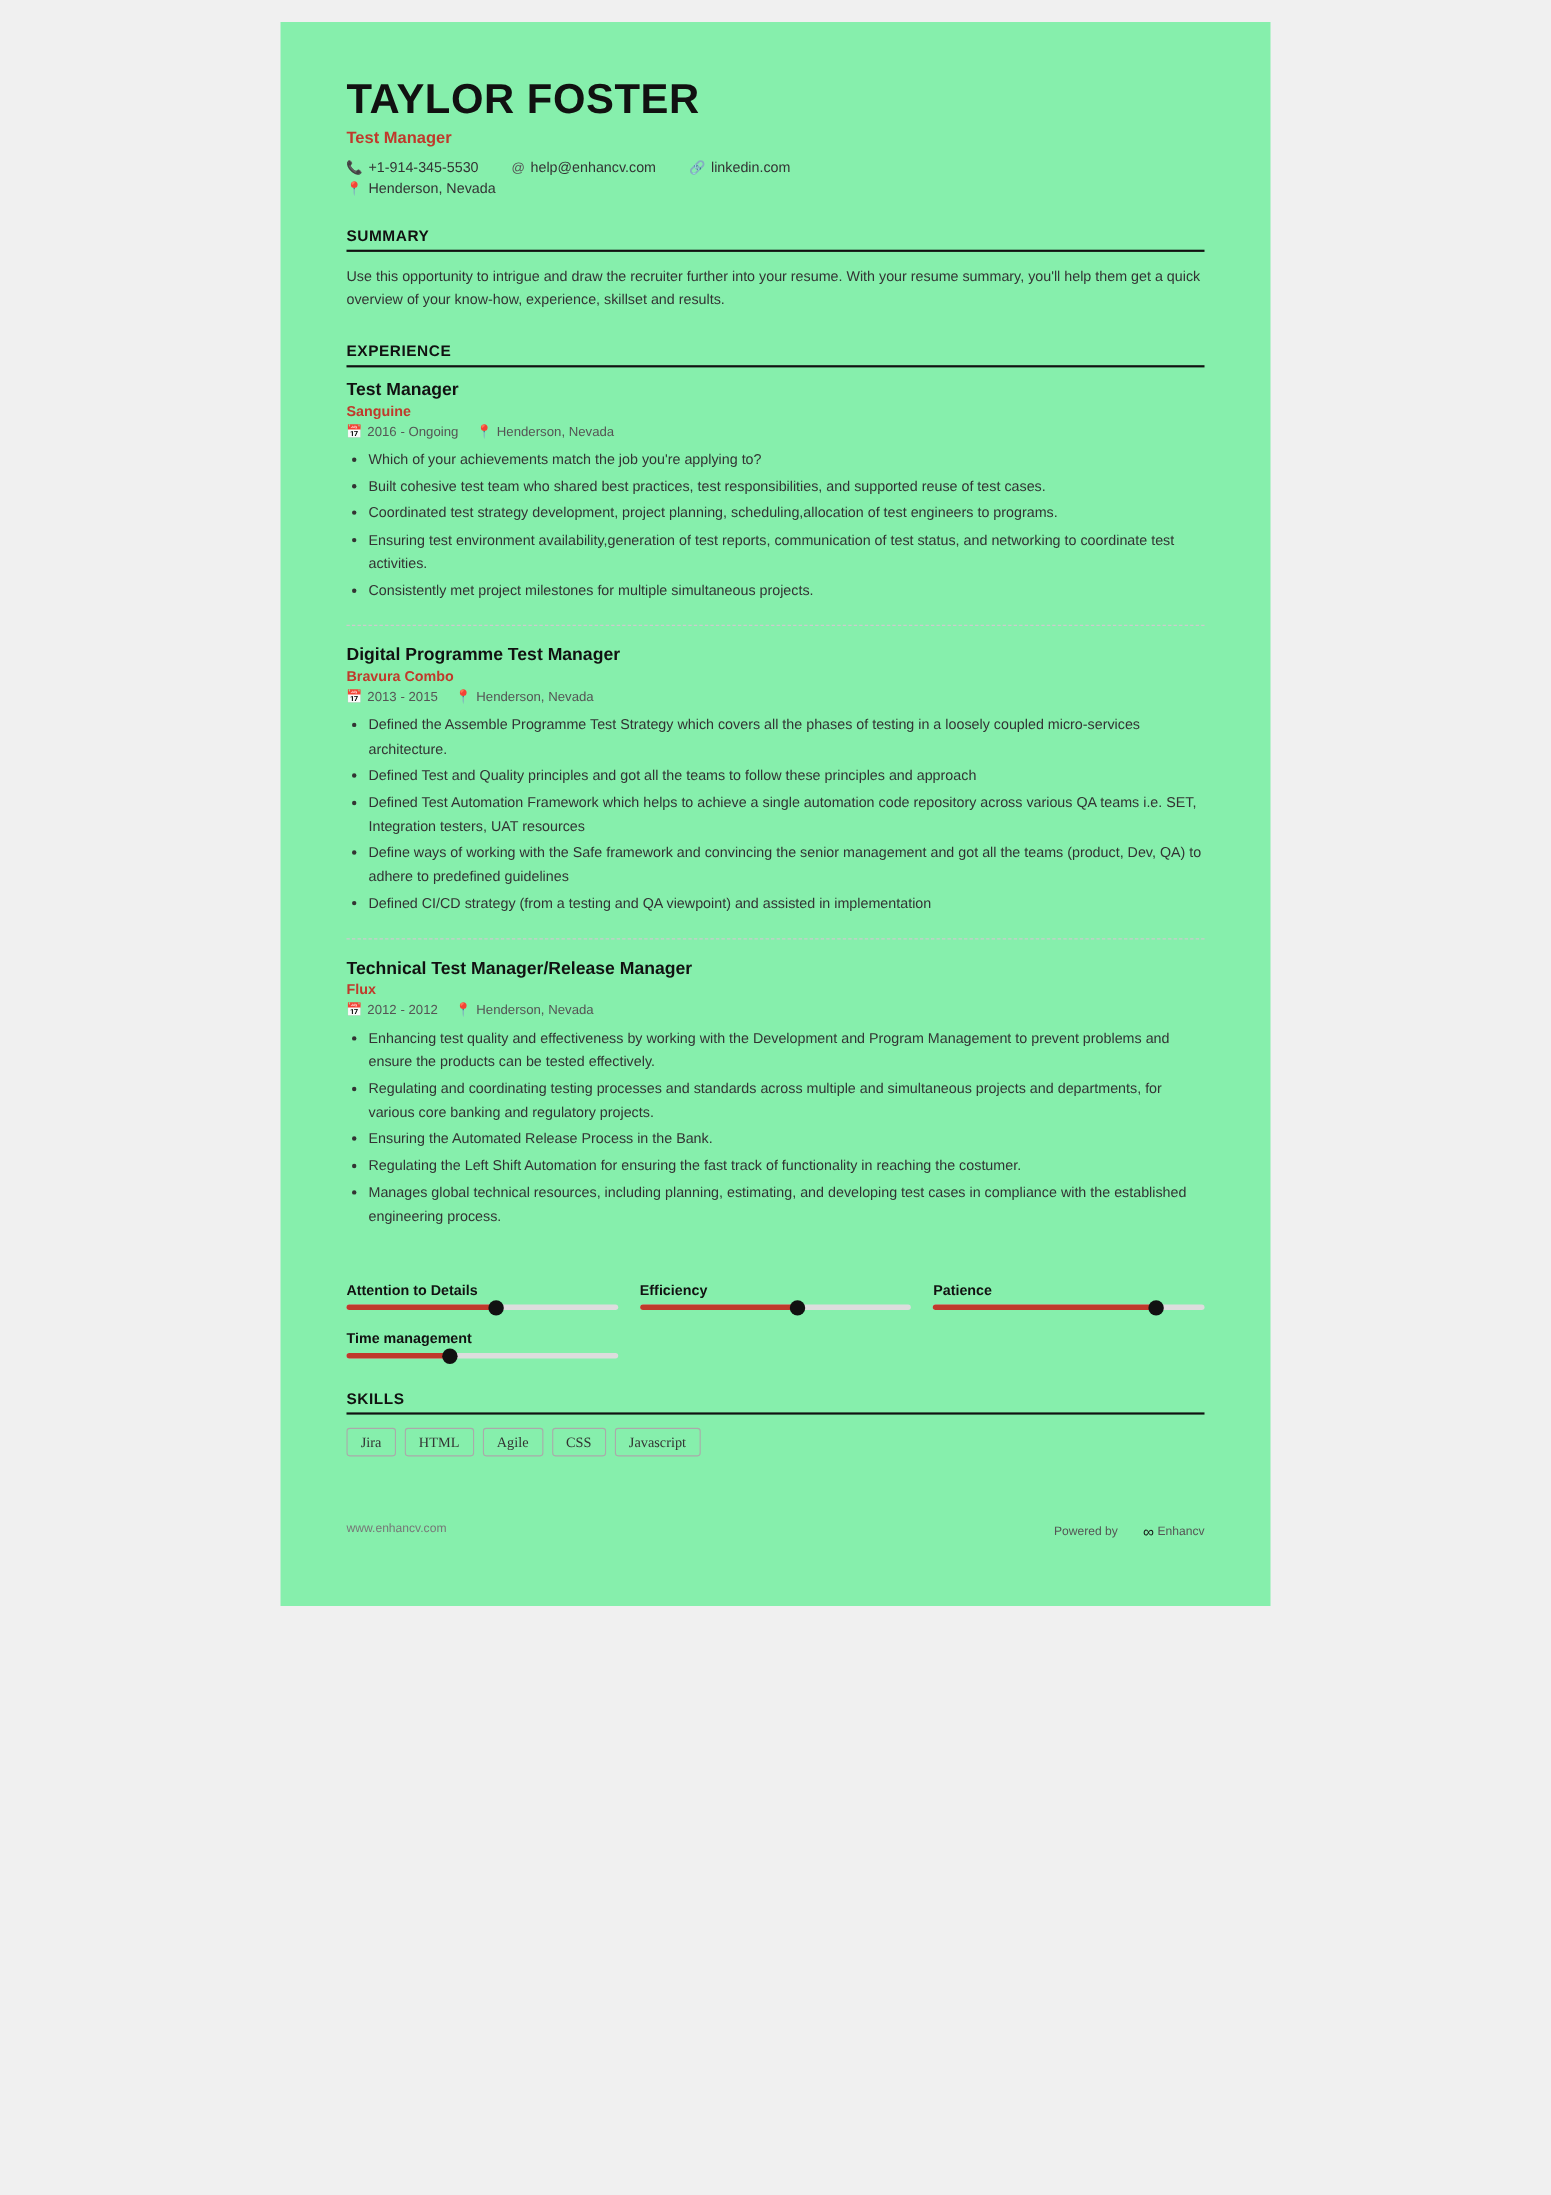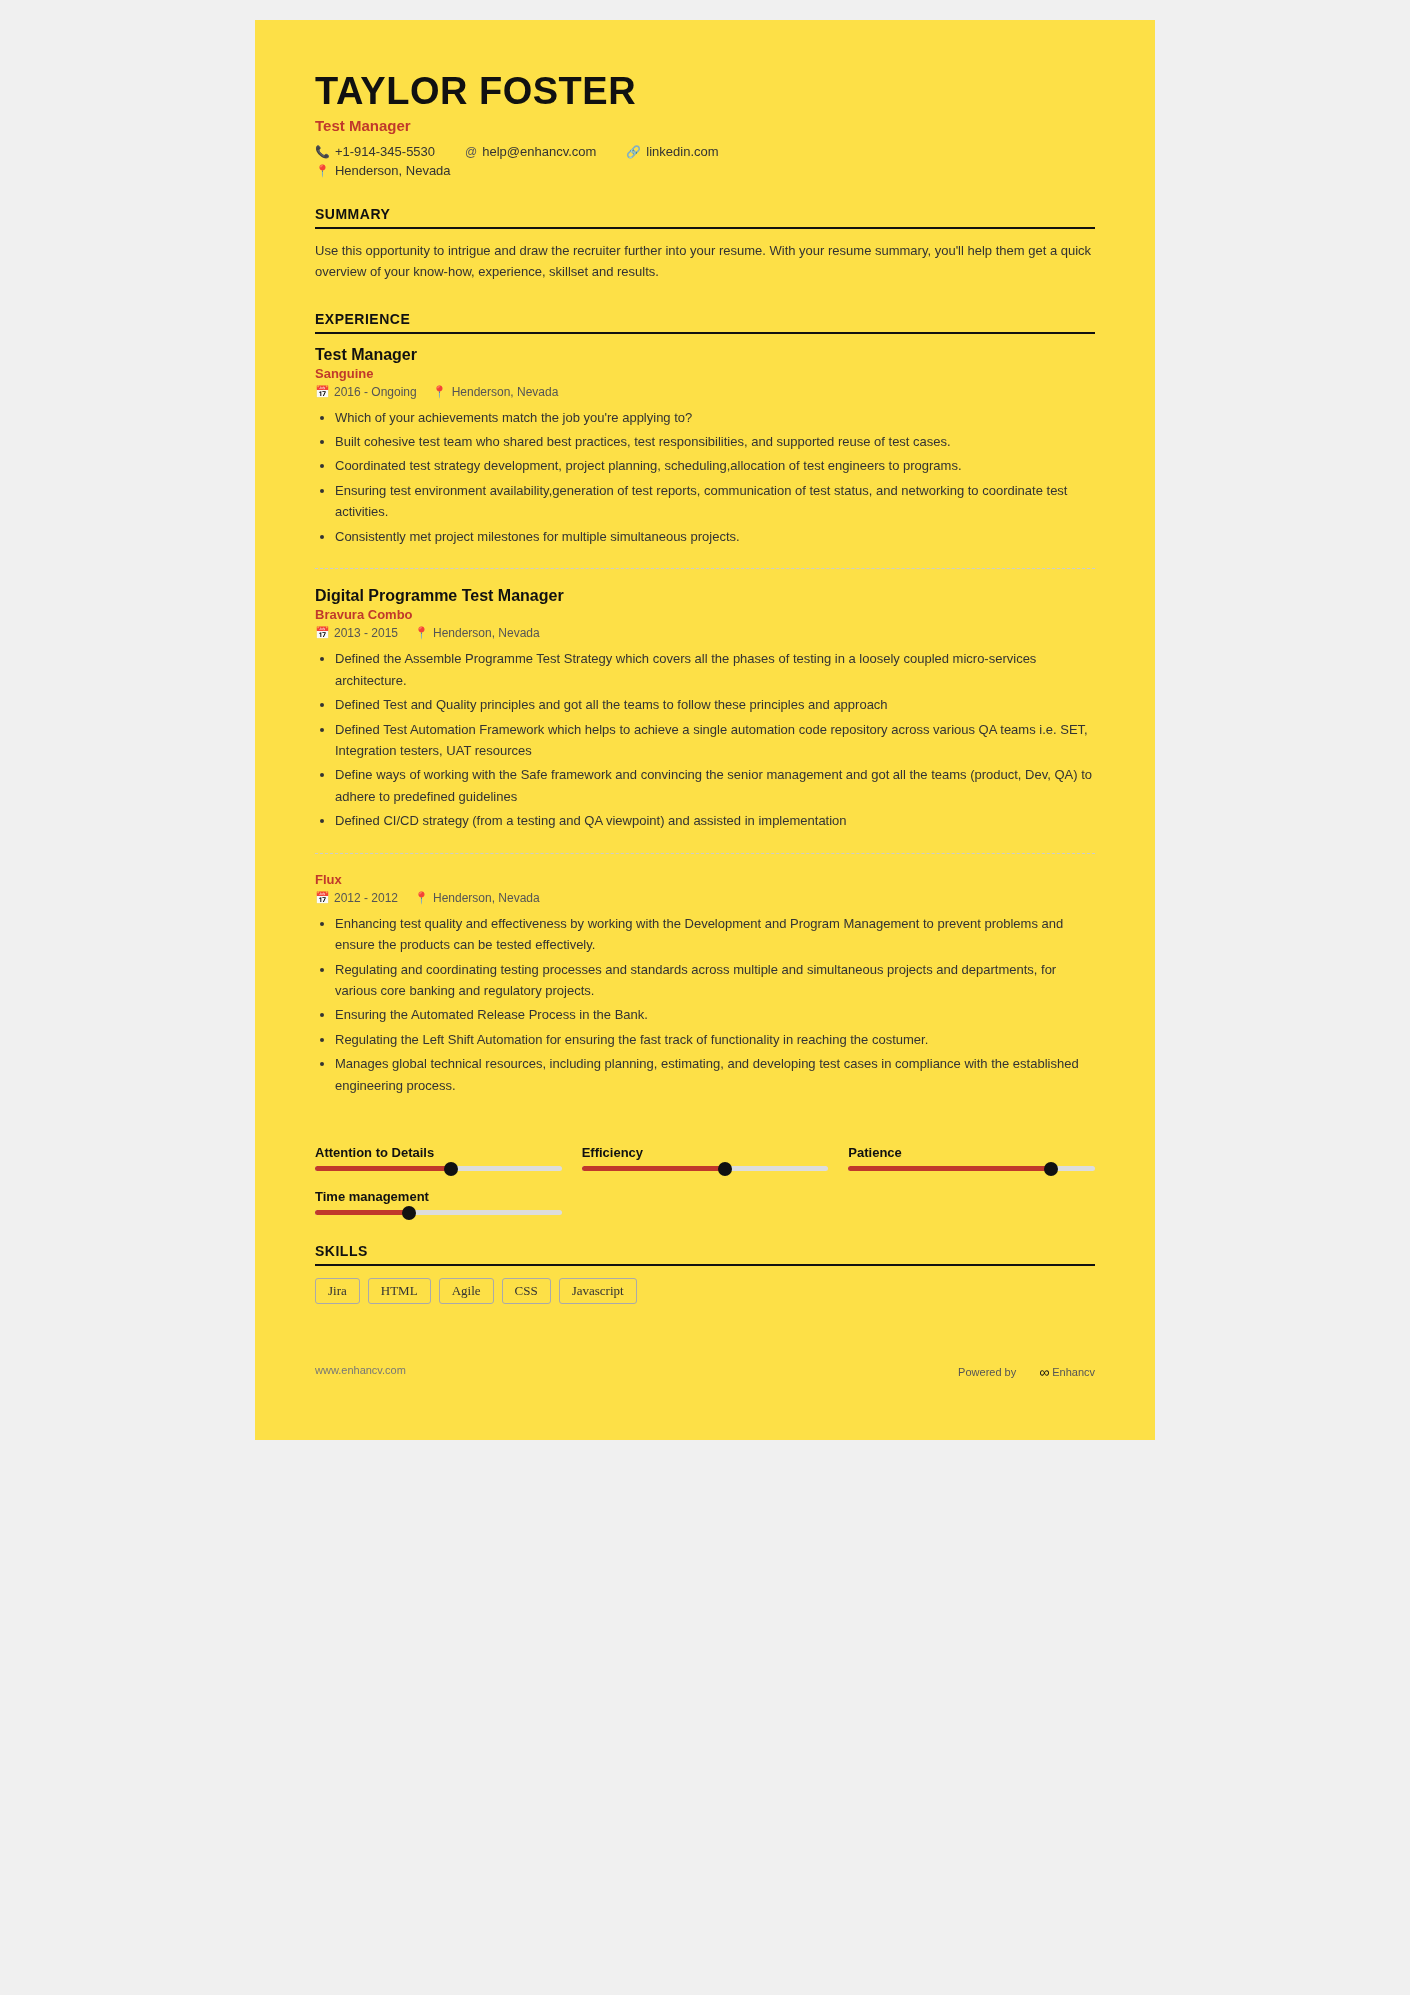--- a/index.html
+++ b/index.html
@@ -4,21 +4,21 @@
   <style>
     * { box-sizing: border-box; margin: 0; padding: 0; }
     body {
       font-family: Arial, Helvetica, sans-serif;
       background: #f0f0f0;
       display: flex;
       justify-content: center;
       padding: 20px;
     }
     .page {
-      background: #fde047;
+      background: #86efac;
       width: 900px;
       min-height: 1260px;
       padding: 50px 60px 60px 60px;
       position: relative;
     }
     .name {
       font-size: 38px;
       font-weight: 900;
       color: #111;
       letter-spacing: 0.5px;
@@ -258,20 +258,21 @@
       </div>
       <ul class="exp-bullets">
             <li>Defined the Assemble Programme Test Strategy which covers all the phases of testing in a loosely coupled micro-services architecture.</li>
             <li>Defined Test and Quality principles and got all the teams to follow these principles and approach</li>
             <li>Defined Test Automation Framework which helps to achieve a single automation code repository across various QA teams i.e. SET, Integration testers, UAT resources</li>
             <li>Define ways of working with the Safe framework and convincing the senior management and got all the teams (product, Dev, QA) to adhere to predefined guidelines</li>
             <li>Defined CI/CD strategy (from a testing and QA viewpoint) and assisted in implementation</li>
           </ul>
     </div>
         <div class="exp-entry">
+      <div class="exp-title">Technical Test Manager/Release Manager</div>
       <div class="exp-company">Flux</div>
       <div class="exp-meta">
         <span>
           <span>📅</span>
           2012 - 2012
         </span>
         <span>
           <span>📍</span>
           Henderson, Nevada
         </span>

